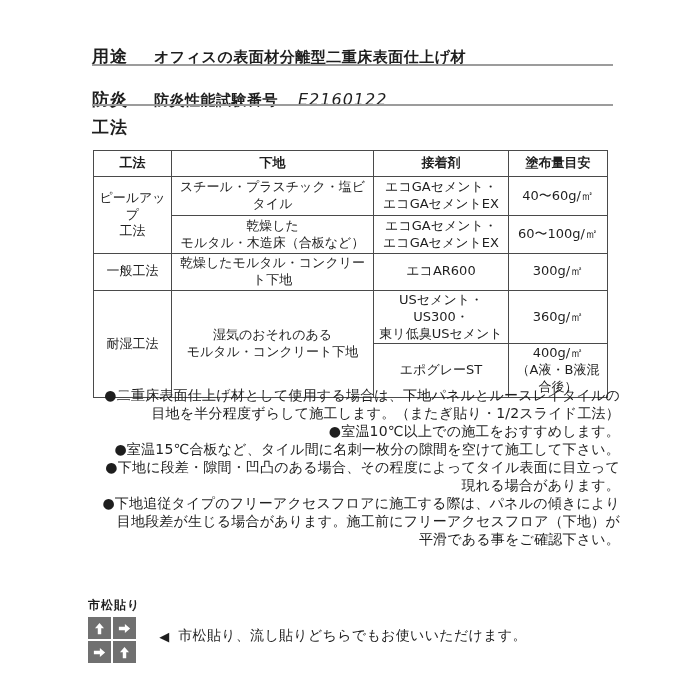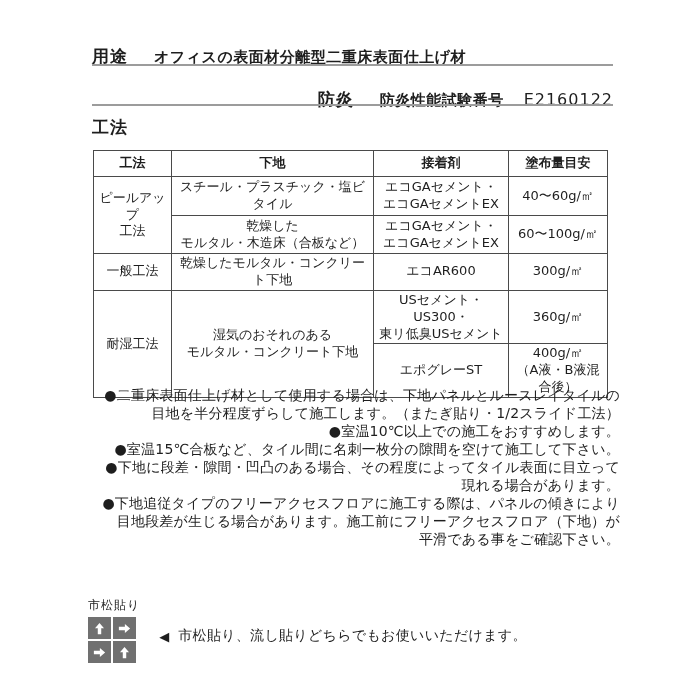--- a/index.html
+++ b/index.html
@@ -8,23 +8,23 @@
     font-family:"DejaVu Sans","Liberation Sans",sans-serif;
     color:#1e1e1e;
     -webkit-font-smoothing:antialiased;
   }
   .sheet{position:relative;width:700px;height:700px;background:#fff;overflow:hidden;}
 
   
   .spec-row{position:absolute;left:92px;width:521px;display:flex;align-items:baseline;}
   .spec-label{font-size:17px;font-weight:bold;letter-spacing:1px;flex:0 0 auto;}
   .spec-value{font-size:15px;font-weight:bold;margin-left:26px;letter-spacing:0.5px;margin-top:12px;}
-  .spec-number{font-size:16px;font-weight:normal;margin-left:20px;letter-spacing:1px;}
+  .spec-number{font-size:16px;font-weight:normal;margin-left:20px;letter-spacing:1px;font-style:italic;}
   #usage-row{top:36px;}
-  #fire-row{top:79px;justify-content:flex-end;}
+  #fire-row{top:79px;}
   .rule{position:absolute;left:92px;width:521px;height:2px;background:#9c9c9c;}
   #rule1{top:64px;}
   #rule2{top:104px;}
   .section-heading{position:absolute;left:92px;top:116px;font-size:17px;font-weight:bold;letter-spacing:1px;}
 
   
   table.method{
     position:absolute;left:93px;top:150px;
     border-collapse:collapse;table-layout:fixed;
     width:514px;font-size:13px;line-height:1.3;
@@ -45,21 +45,21 @@
   td.dash-b{border-bottom:1px dashed #888;}
   td.no-t{border-top-style:none;}
 
   
   .notes{position:absolute;left:92px;top:386px;width:528px;font-size:14px;line-height:18px;letter-spacing:0.2px;}
   .note{text-indent:-14px;padding-left:14px;text-align:right;}
 
   
   .patterns{position:absolute;left:88px;top:597px;display:flex;align-items:flex-start;}
   .pattern-group{margin-right:9px;}
-  .pattern-label{font-size:12px;font-weight:normal;margin-bottom:3px;letter-spacing:1px;white-space:nowrap;}
+  .pattern-label{font-size:12px;font-weight:bold;margin-bottom:3px;letter-spacing:1px;white-space:nowrap;}
   .tile-grid{display:grid;grid-template-columns:23px 23px;grid-auto-rows:22px;gap:2px;}
   .tile{background:#707070;display:flex;align-items:center;justify-content:center;}
   .tile svg{display:block;}
   .rot90{transform:rotate(90deg);}
   .pattern-caption{display:flex;align-items:center;height:48px;margin-top:15px;margin-left:10px;}
   .pointer{font-size:13px;margin-right:9px;color:#1e1e1e;}
   .caption-text{font-size:14px;letter-spacing:0.3px;white-space:nowrap;}
 </style>
 </head>
 <body>

